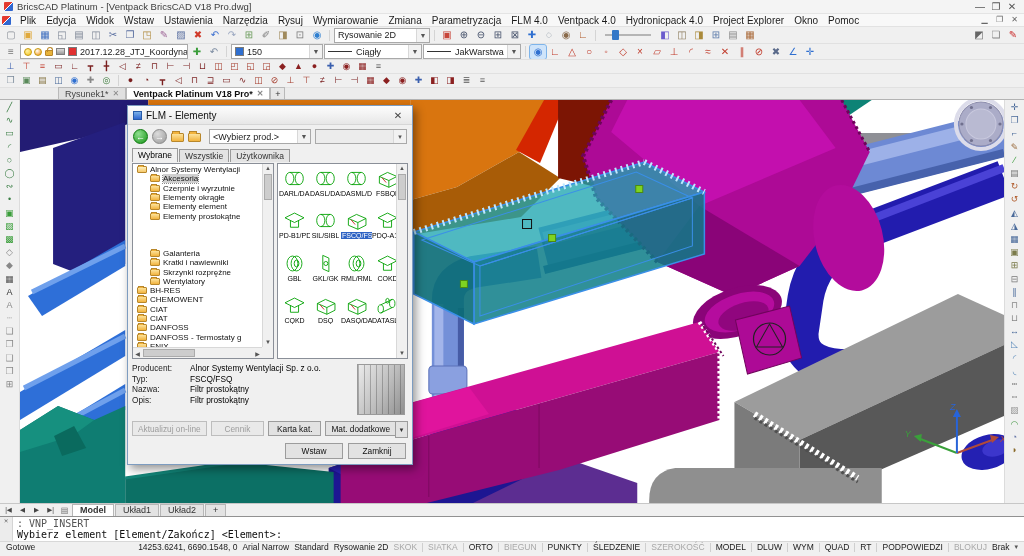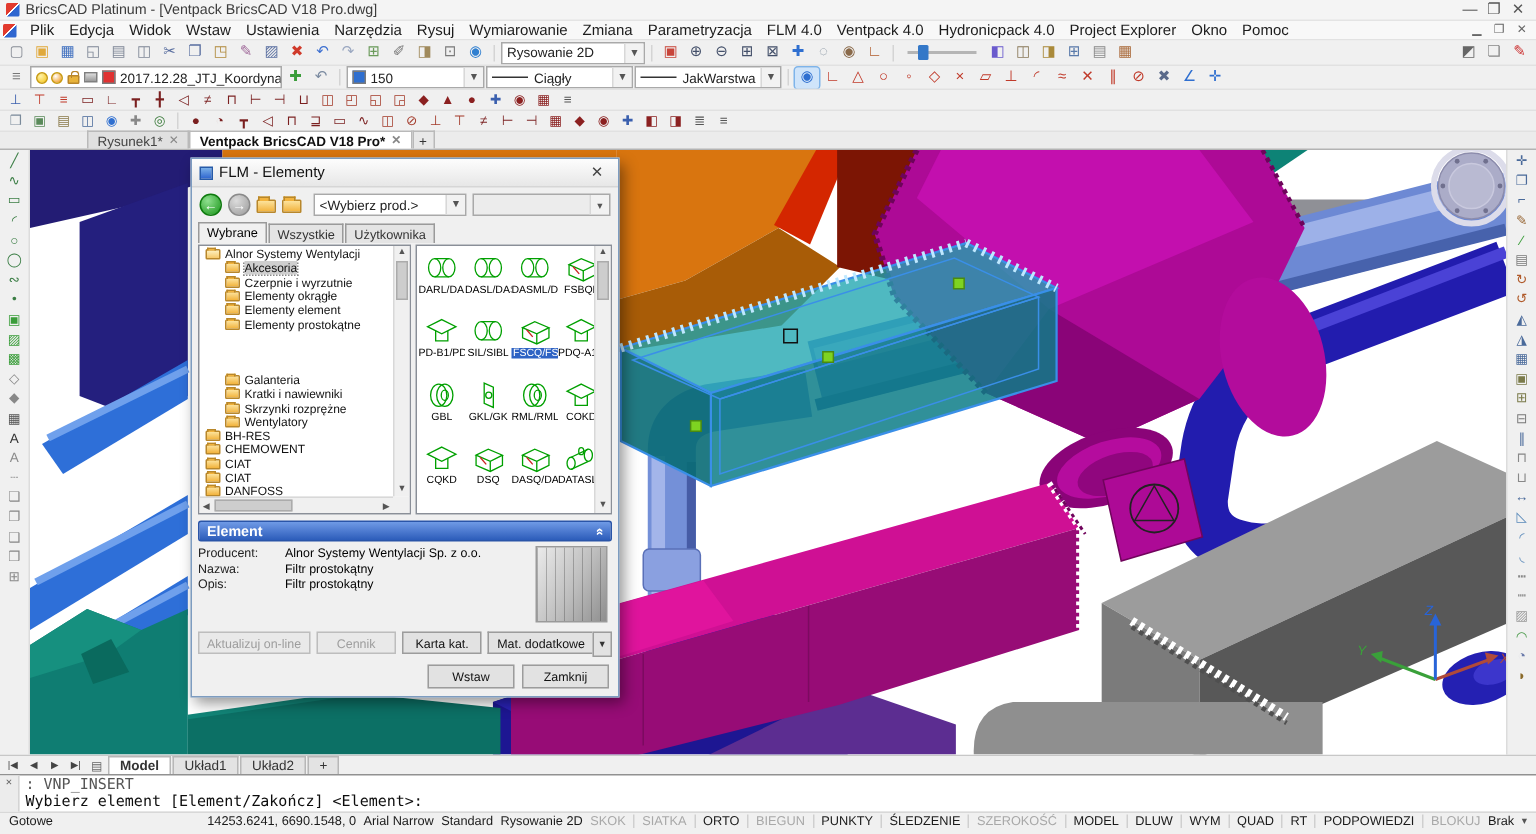--- a/index.html
+++ b/index.html
@@ -341,21 +341,21 @@
         <span class="tbi" style="color: rgb(85, 85, 85);">≡</span>
       </span>
   </div>
 
   <div class="doctabs">
       <div class="dtab">
         <span>Rysunek1*</span>
         <span class="tx">✕</span>
       </div>
       <div class="dtab active">
-        <span>Ventpack BricsCAD V18 Pro*</span>
+        <span>Ventpack Platinum V18 Pro*</span>
         <span class="tx">✕</span>
       </div>
       <div class="dplus">+</div>
     </div>
 
   <div class="main">
     <div class="vtb left">
         <span class="tbi" style="color: rgb(58, 125, 68);">╱</span>
         <span class="tbi" style="color: rgb(58, 125, 68);">∿</span>
         <span class="tbi" style="color: rgb(58, 125, 68);">▭</span>
@@ -805,29 +805,29 @@
               <span class="lbl">DATASL/D...</span>
             </div>
           </div>
         <div class="vscroll" style="width:11px">
           <span class="varr">▲</span>
           <span class="vthumb"></span>
           <span class="varr" style="margin-top:auto">▼</span>
         </div>
       </div>
     </div>
-    <div class="sechdr">
-      <span>Element</span>
-      <span class="chev">«</span>
-    </div>
     <div class="ebody">
       <div>
           <div class="kv">
             <span class="k">Producent:</span>
             <span class="v">Alnor Systemy Wentylacji Sp. z o.o.</span>
+          </div>
+          <div class="kv">
+            <span class="k">Typ:</span>
+            <span class="v">FSCQ/FSQ</span>
           </div>
           <div class="kv">
             <span class="k">Nazwa:</span>
             <span class="v">Filtr prostokątny</span>
           </div>
           <div class="kv">
             <span class="k">Opis:</span>
             <span class="v">Filtr prostokątny</span>
           </div>
         </div>

